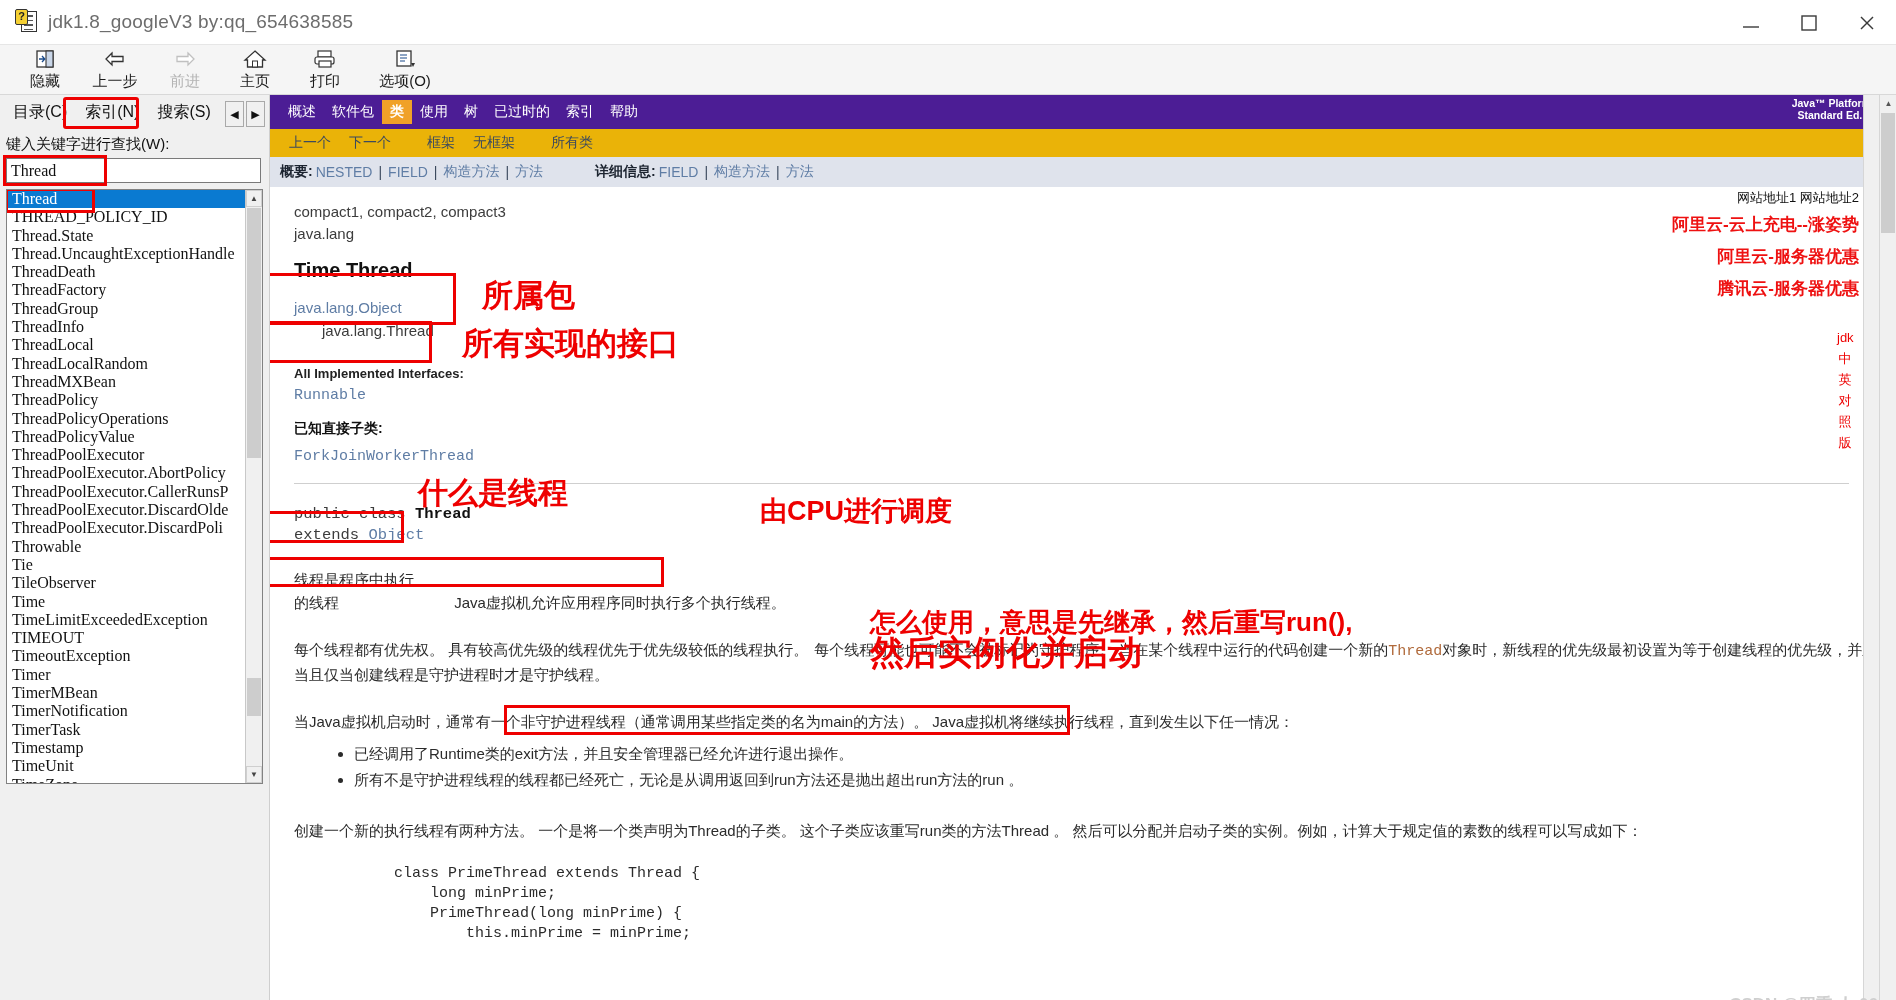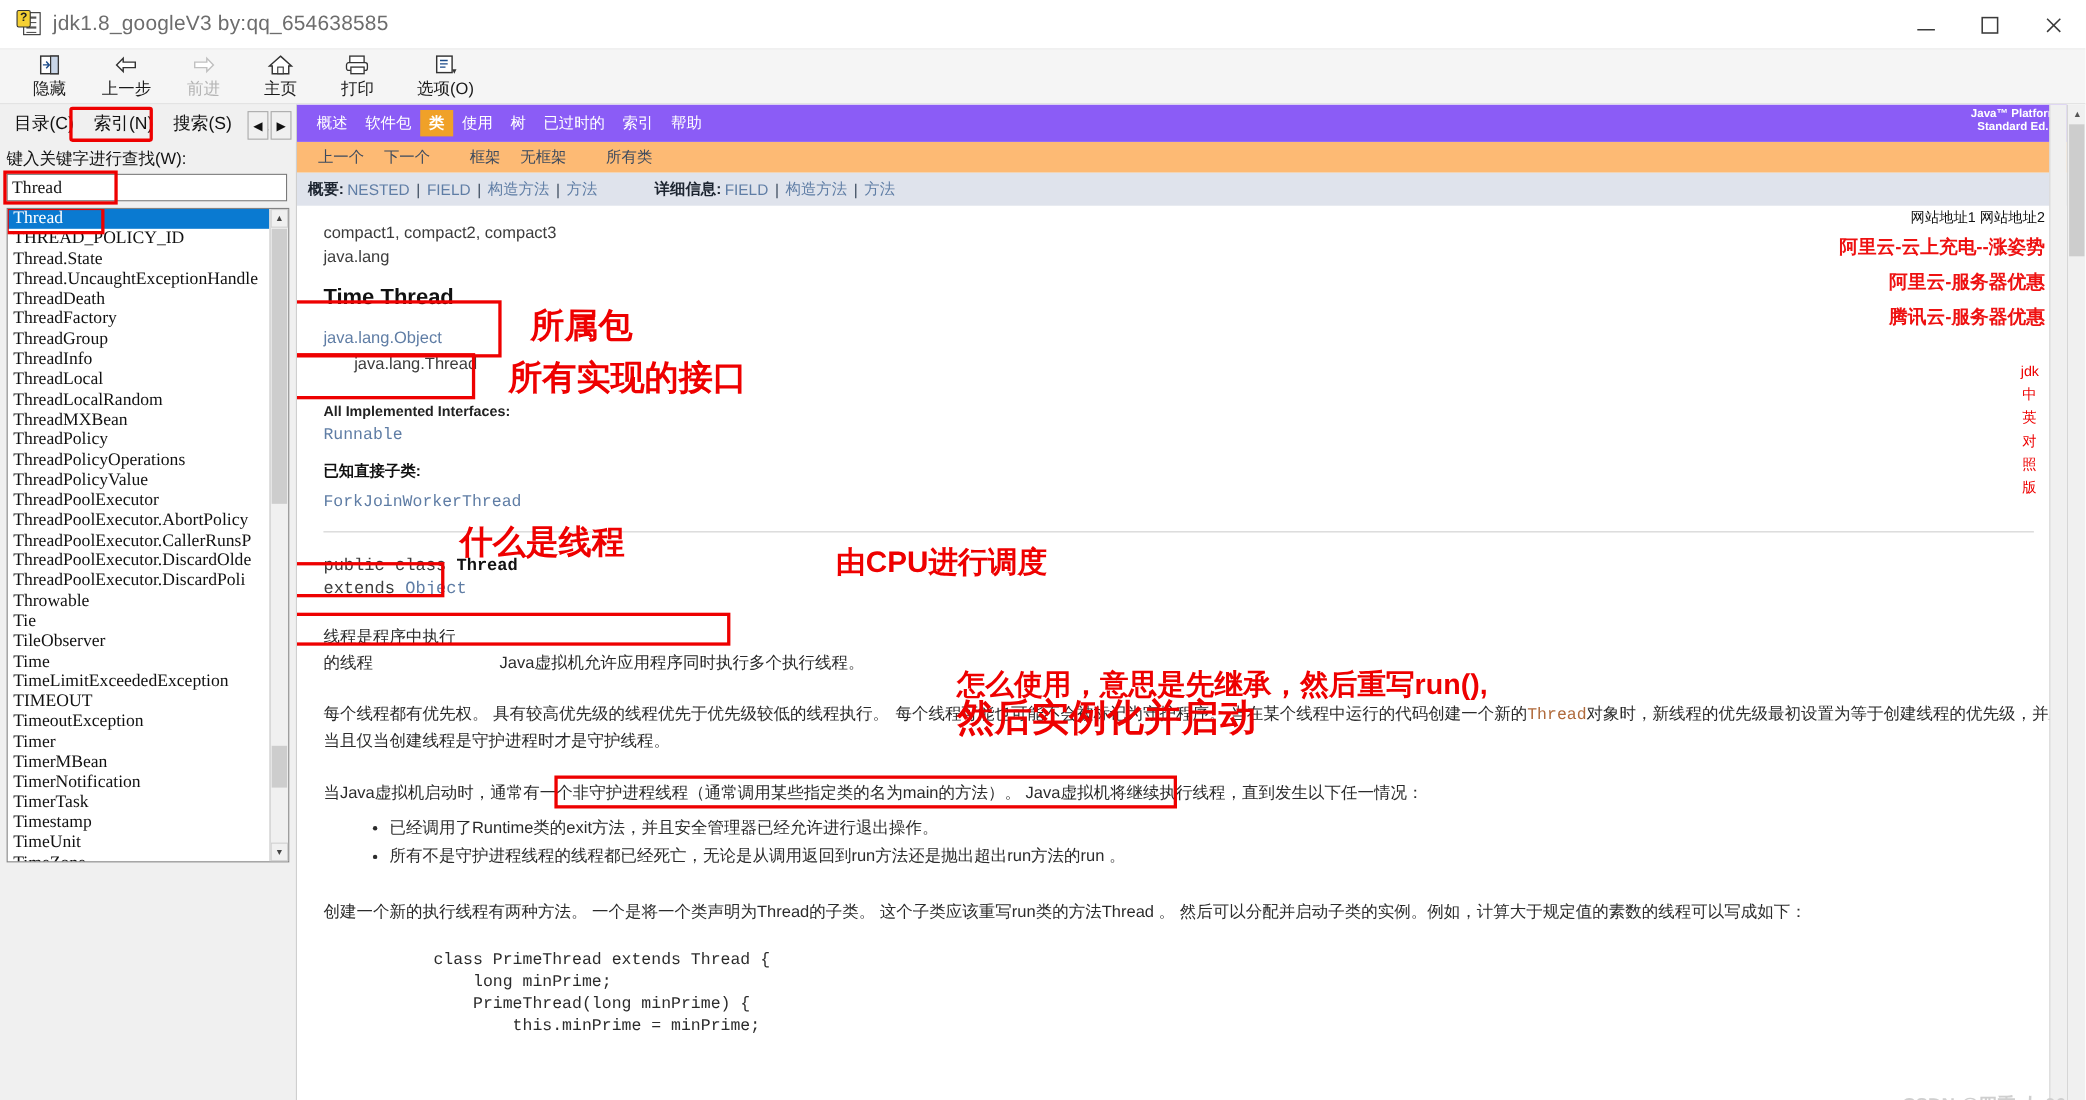--- a/index.html
+++ b/index.html
@@ -110,31 +110,31 @@
   .showbtn {
     width:110px; height:27px; background:#e1e1e1; border:1px solid #adadad;
     font-size:15px; color:#111; display:flex; align-items:center; justify-content:center;
   }
 
   
   .docpane { flex:1; position:relative; background:#fff; overflow:hidden; }
   .docscrollwrap { position:absolute; left:0; top:0; right:17px; bottom:17px; overflow:hidden; }
 
   .navbar-top {
-    background:#8b5cf6; height:34px; display:flex; align-items:center;
+    background:#4c1d95; height:34px; display:flex; align-items:center;
     padding-left:10px; gap:0px; position:relative;
   }
   .nv { color:#fff; font-size:14px; padding:3px 8px; white-space:nowrap; }
   .nv.active { background:#f0a128; color:#fff; font-weight:bold; }
   .platbadge {
     position:absolute; right:8px; top:2px; color:#fff; font-size:10.5px;
     text-align:right; line-height:12px; font-weight:bold;
   }
   .subnav {
-    background:#fdba74; height:28px; display:flex; align-items:center;
+    background:#eab308; height:28px; display:flex; align-items:center;
     padding-left:10px; font-size:14px; color:#3c4a5e; gap:0;
   }
   .subnav .sn { padding:0 9px; }
   .subnav .gap { width:18px; }
   .summary {
     background:#dfe3ec; height:30px; display:flex; align-items:center;
     padding-left:10px; font-size:14px; color:#3c4a5e;
   }
   .summary b { color:#1c2430; font-weight:bold; margin-right:3px; }
   .summary .lk { color:#5f7da5; }

